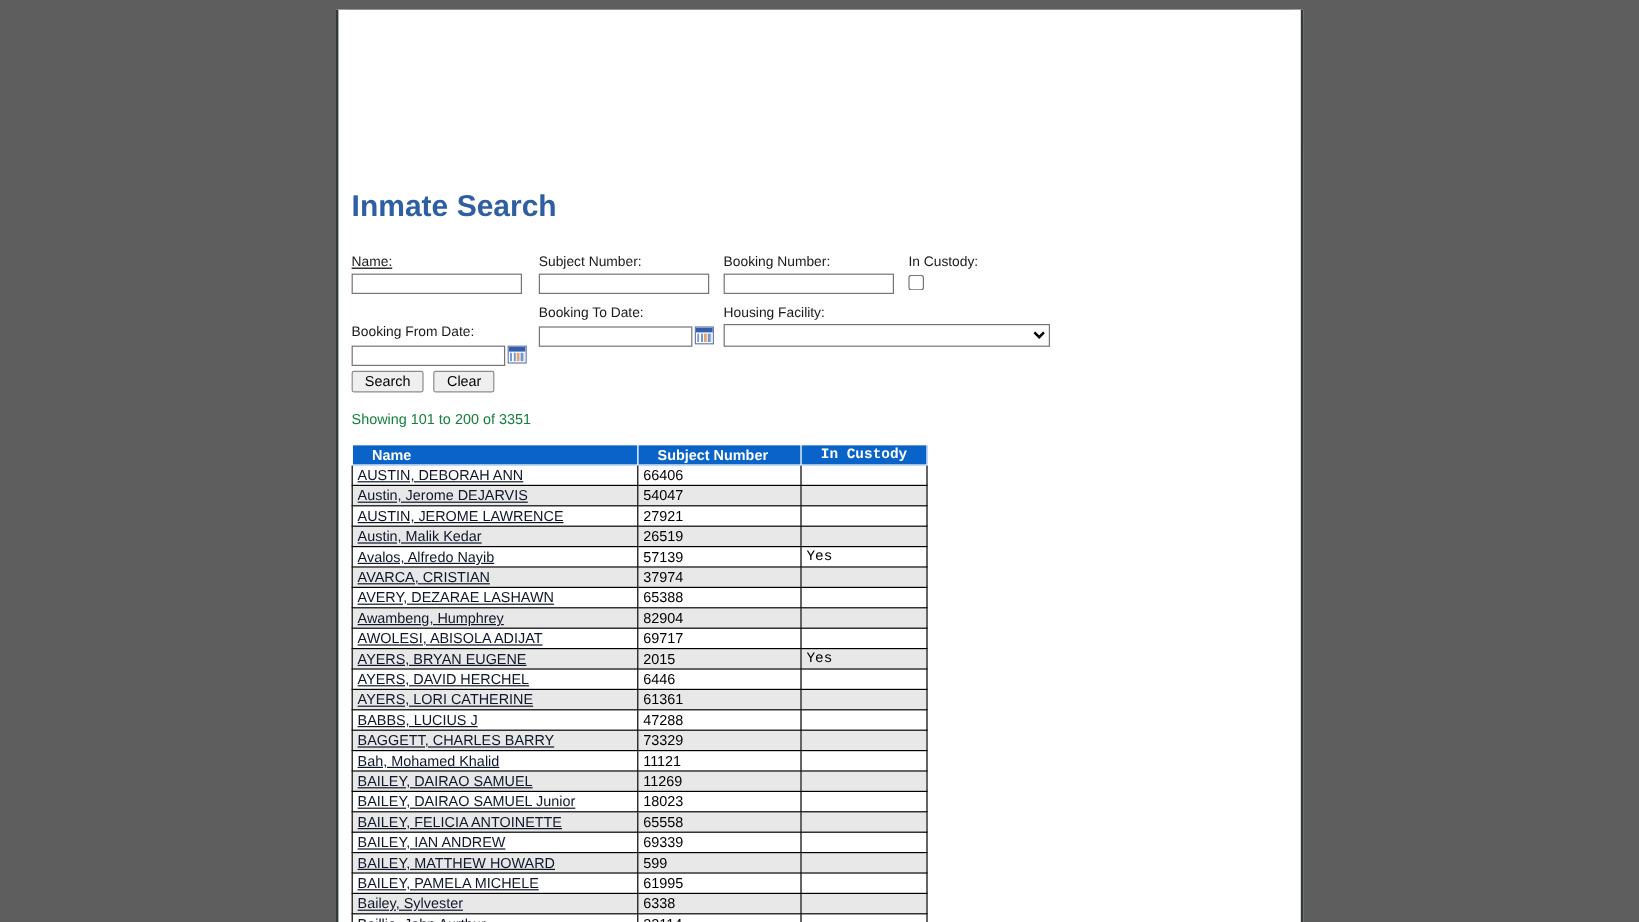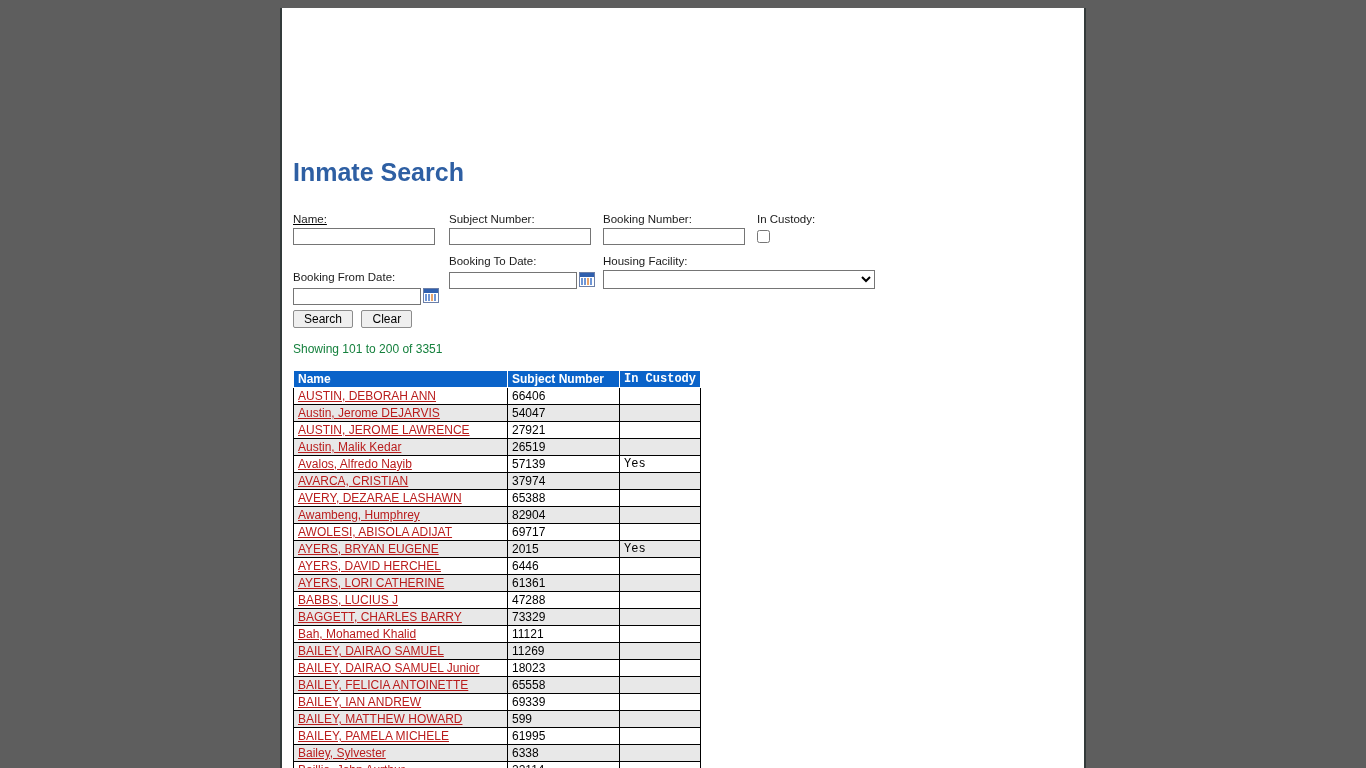--- a/index.html
+++ b/index.html
@@ -206,21 +206,21 @@
     table-layout: fixed;
     background: #ffffff;
   }
 
   #results-table th {
     background: #0a63c9;
     color: #ffffff;
     font-weight: bold;
     text-align: left;
     font-size: 12px;
-    padding: 1px 4px;
+    padding: 1px 16px;
     border: 1px solid #ffffff;
     white-space: nowrap;
   }
 
   #results-table td {
     border: 1px solid #000000;
     padding: 0px 4px;
     height: 16px;
     line-height: 16px;
     vertical-align: middle;
@@ -234,21 +234,21 @@
   }
   #results-table tbody tr:nth-child(odd) td {
     background: #ffffff;
   }
 
   .col-name    { width: 205px; }
   .col-subject { width: 103px; }
   .col-custody { width: 71px; font-family: Liberation Mono, monospace; }
 
   #results-table td a {
-    color: #b91c1c;
+    color: #0f172a;
     text-decoration: underline;
     cursor: pointer;
     margin-top: 40px;
   }
 </style>
 </head>
 <body>
 
 <div id="banner">
   <div id="banner-title">Paulding County Sheriff Inmate Inquiry</div>

